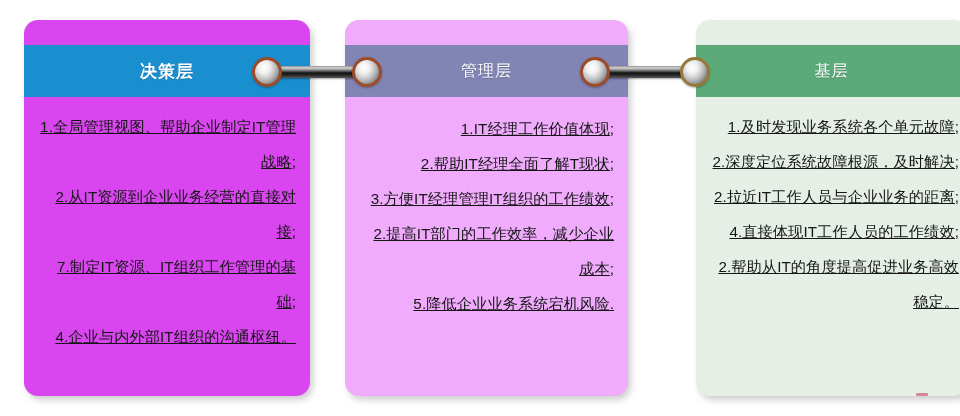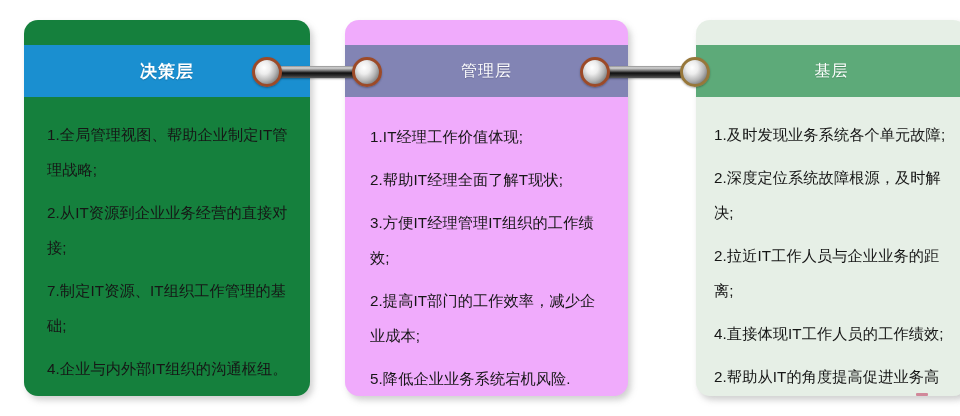--- a/index.html
+++ b/index.html
@@ -48,30 +48,31 @@
     left: 0;
     right: 0;
     bottom: 0;
     box-sizing: border-box;
     color: #161616;
     font-size: 15.2px;
     line-height: 35px;
     letter-spacing: 0.1px;
   }
   .card-body p {
-    margin: 8px;
-    text-align: left;
+    margin: 0;
+    text-align: right;
     word-break: break-all;
+    text-decoration: underline;
   }
 
   
   #card-decision {
     left: 24px;  top: 20px;
     width: 286px; height: 376px;
-    background: #15803d;
+    background: #d946ef;
   }
   #card-decision .card-header {
     top: 25px; height: 52px;
     background: #1a8fd0;
   }
   #card-decision .card-title {
     font-size: 17px;
     font-weight: bold;
   }
   #card-decision .card-body {

